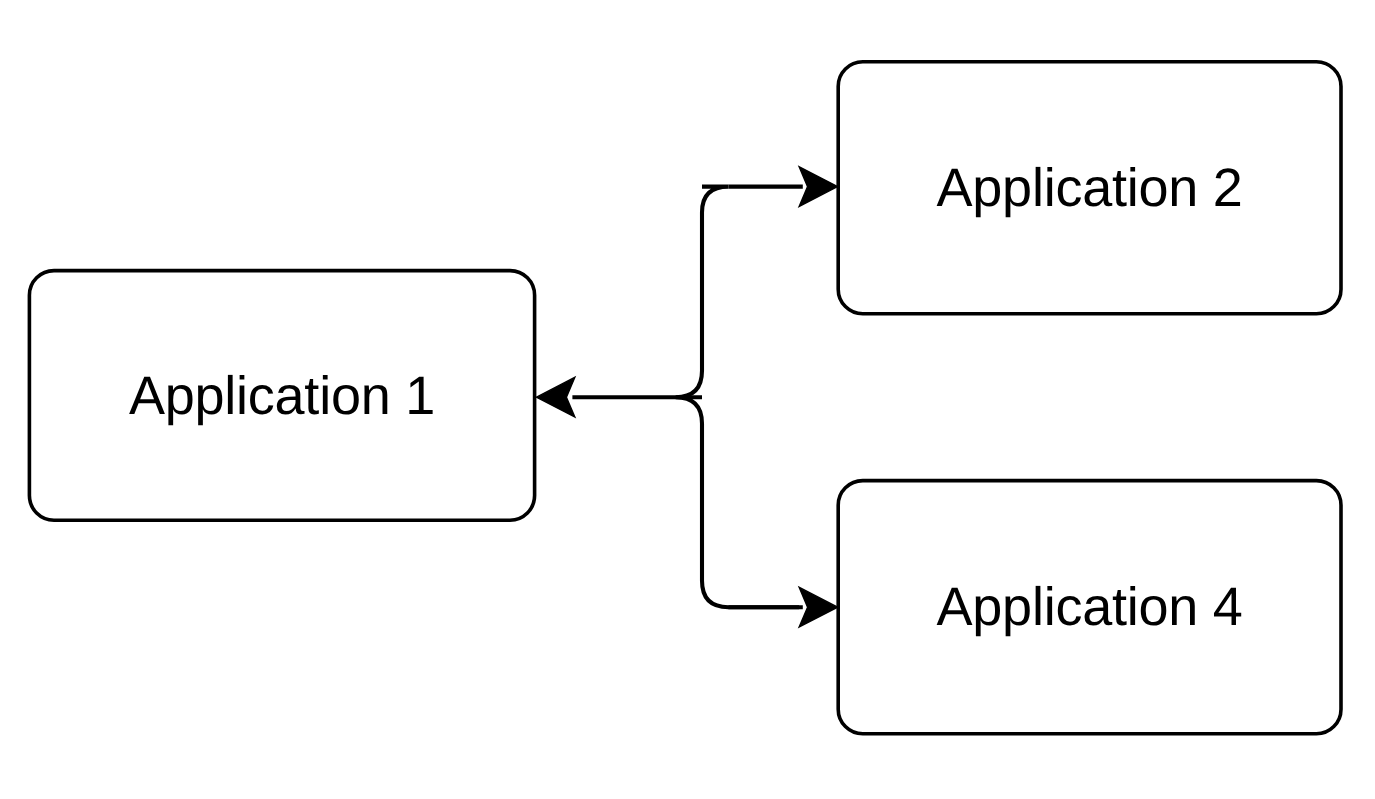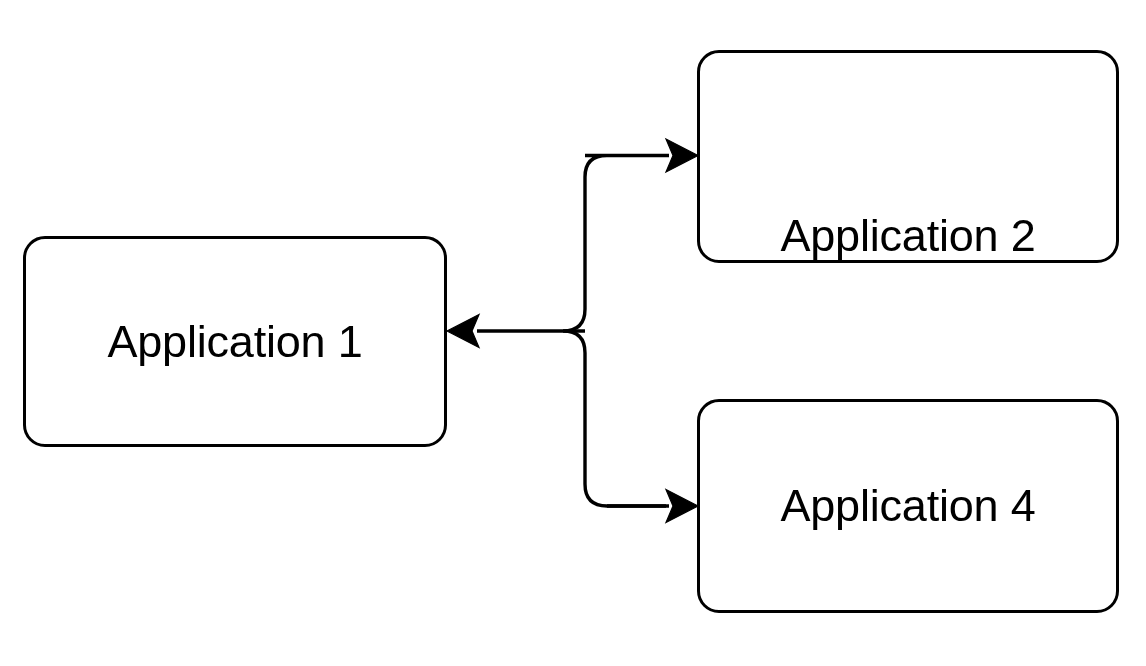--- a/index.html
+++ b/index.html
@@ -37,22 +37,22 @@
   }
   .node-label {
     font-family: "Liberation Sans", sans-serif;
     font-size: 45px;
     line-height: 1.1;
     color: #000000;
     letter-spacing: -0.2px;
     white-space: nowrap;
     text-align: center;
   }
-  #node-app1 { left: 23px;  top: 224px; width: 424px; height: 211px; margin-top: 12px; }
-  #node-app2 { left: 697px; top: 50px;  width: 422px; height: 213px; align-items: flex-end; }
+  #node-app1 { left: 23px;  top: 224px; width: 424px; height: 211px; }
+  #node-app2 { left: 697px; top: 50px;  width: 422px; height: 213px; }
   #node-app3 { left: 697px; top: 399px; width: 422px; height: 214px; }
 </style>
 </head>
 <body>
 
 <div id="canvas">
 
   <svg id="edge-layer" viewBox="0 0 1146 666" xmlns="http://www.w3.org/2000/svg">
 
     <path d="M 585 155.5

